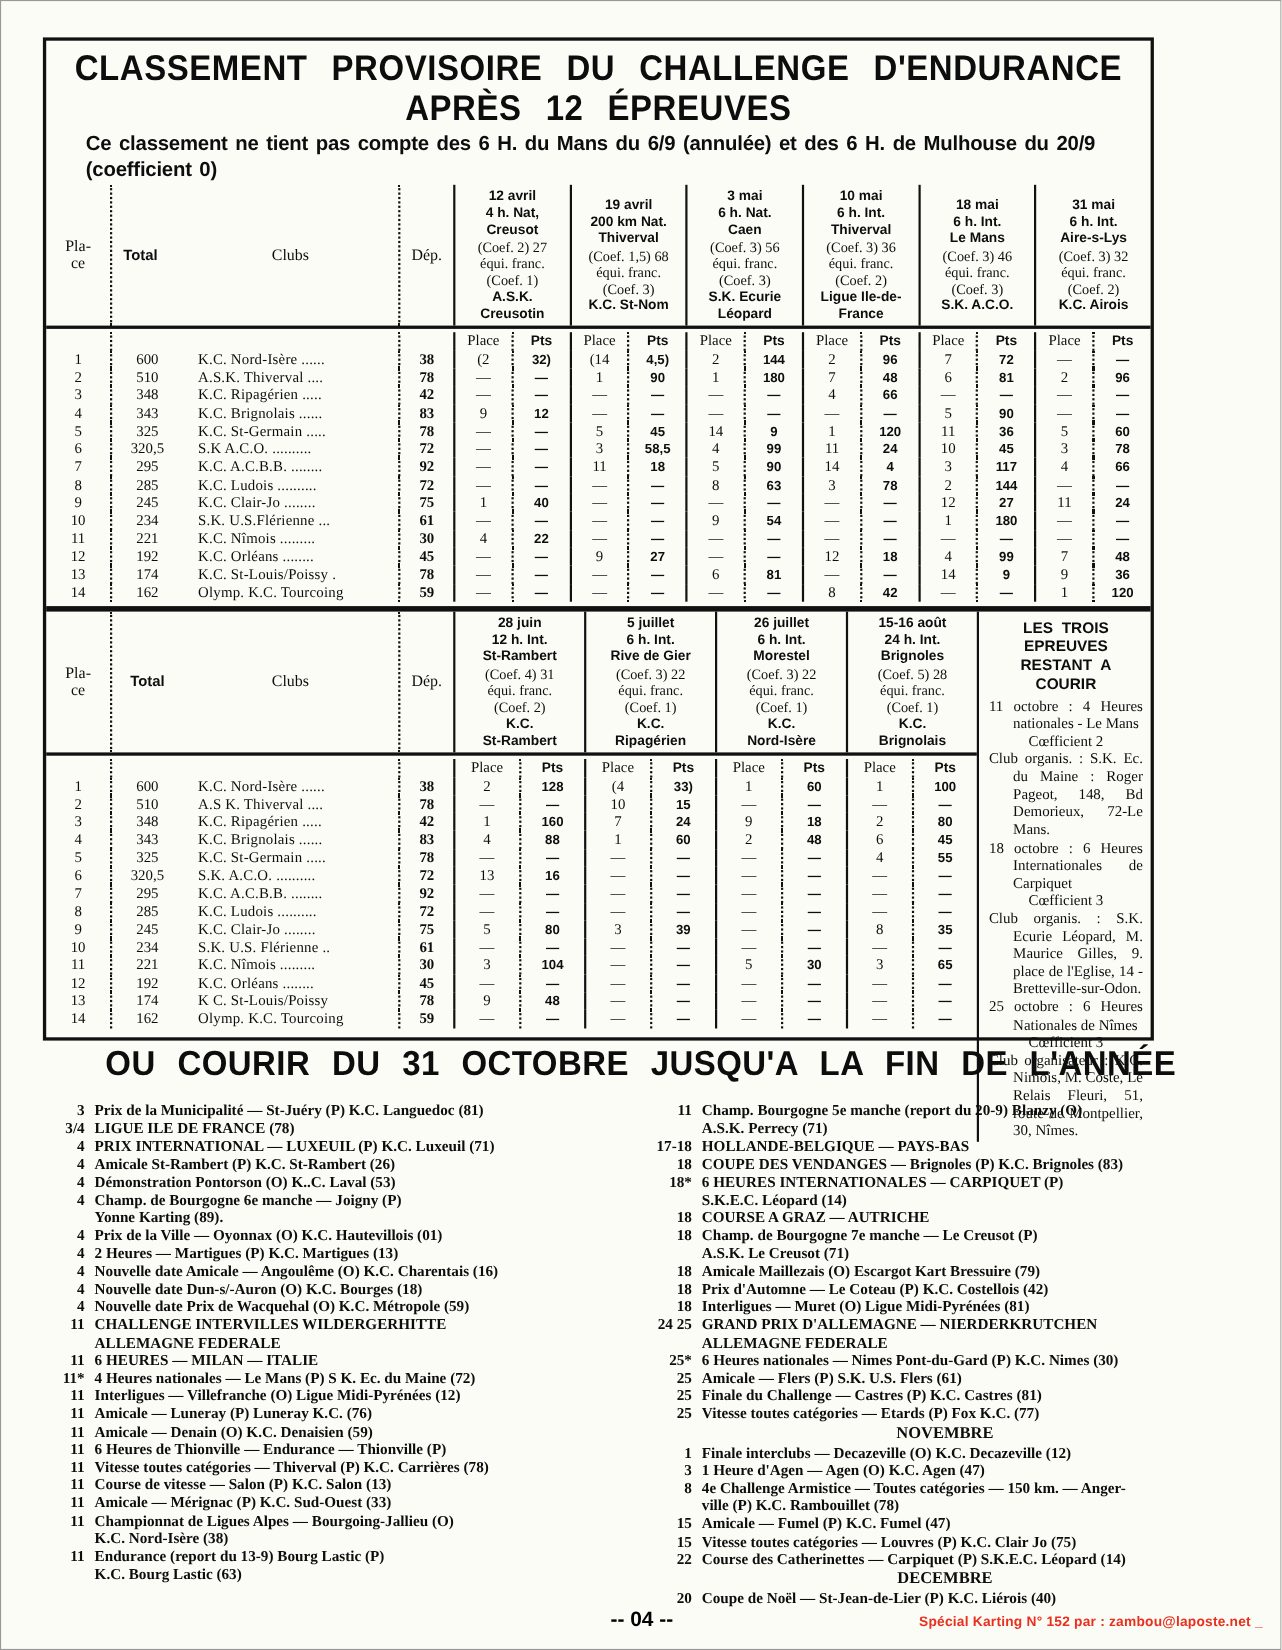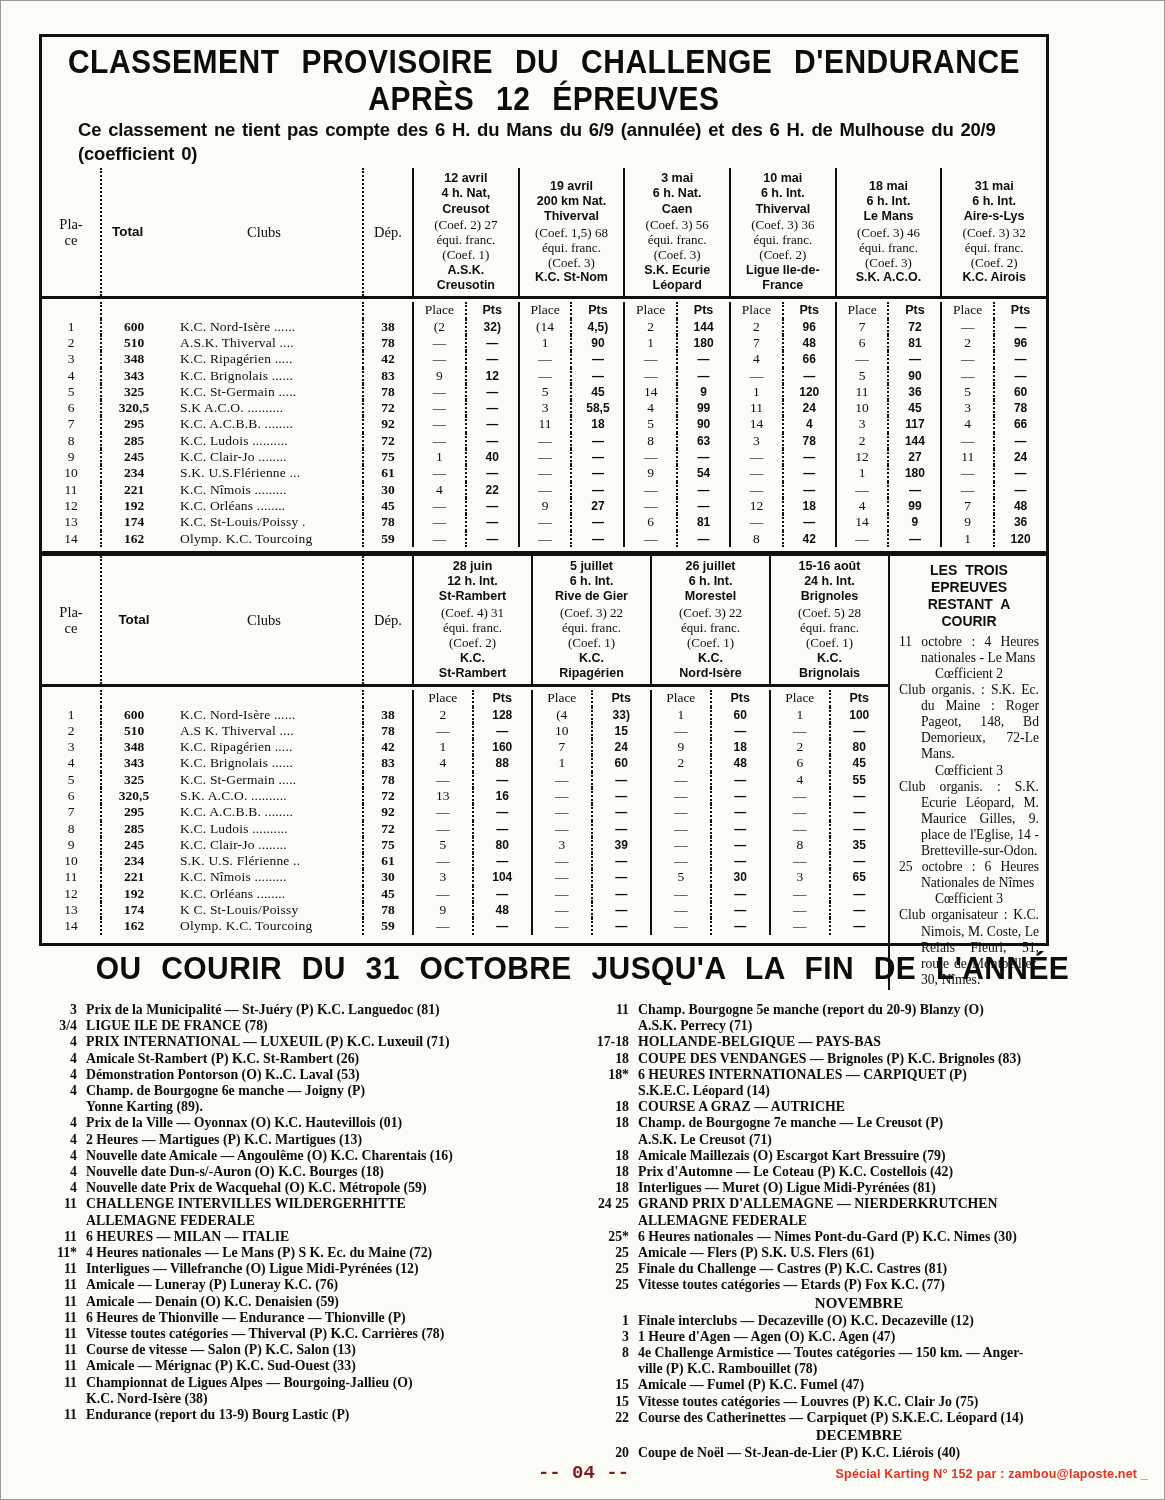--- a/index.html
+++ b/index.html
@@ -21,21 +21,21 @@
   .hcell{display:flex;flex-direction:column;justify-content:center;text-align:center;padding:4px 2px;}
   .hc-place,.hc-clubs,.hc-dep{font-size:14.5px;}
   .hc-total{font-family:"Liberation Sans",sans-serif;font-weight:bold;font-size:13.5px;text-align:left;padding-left:10px;}
   .hc-total.t2c{text-align:center;padding-left:2px;}
   .sep-dot{border-left:2px dotted #111;}
   .ev-head{grid-column:span 2;border-left:2px solid #111;display:flex;flex-direction:column;justify-content:center;text-align:center;padding:3px 1px;line-height:15.3px;}
   .ev-head .dl, .ev-head .kl{font-family:"Liberation Sans",sans-serif;font-weight:bold;font-size:12.5px;}
   .ev-head .cl{font-size:13px;}
   .cell{text-align:center;white-space:nowrap;overflow:visible;}
   .c-place{}
-  .c-total{font-weight:bold;border-left:2px dotted #111;}
+  .c-total{font-weight:normal;border-left:2px dotted #111;}
   .c-club{text-align:left;padding-left:14px;letter-spacing:.2px;}
   .c-dep{font-weight:bold;border-left:2px dotted #111;}
   .e-place{border-left:2px solid #111;}
   .e-pts{border-left:2px dotted #111;font-family:"Liberation Sans",sans-serif;font-weight:bold;font-size:12px;}
   .subrow .e-place{font-size:13.5px;}
   .subrow .e-pts{font-size:12.5px;}
   .hr-thick{height:5px;background:#111;}
 
   .t2wrap{display:flex;align-items:stretch;}
   .t2left{width:846px;}
@@ -679,20 +679,21 @@
         </div>
       <div class="panel">
         <div class="panel-title">
           <span>LES TROIS EPREUVES</span><br>
           <span>RESTANT A COURIR</span>
         </div>
         <div id="panel-body">
             <div class="panel-p">11 octobre : 4 Heures nationales - Le Mans</div>
             <div class="panel-c">Cœfficient 2</div>
             <div class="panel-p">Club organis. : S.K. Ec. du Maine : Roger Pageot, 148, Bd Demorieux, 72-Le Mans.</div>
+            <div class="panel-p">18 octobre : 6 Heures Internationales de Carpiquet</div>
             <div class="panel-c">Cœfficient 3</div>
             <div class="panel-p">Club organis. : S.K. Ecurie Léopard, M. Maurice Gilles, 9. place de l'Eglise, 14 - Bretteville-sur-Odon.</div>
             <div class="panel-p">25 octobre : 6 Heures Nationales de Nîmes</div>
             <div class="panel-c">Cœfficient 3</div>
             <div class="panel-p">Club organisateur : K.C. Nimois, M. Coste, Le Relais Fleuri, 51, route de Montpellier, 30, Nîmes.</div>
           </div>
       </div>
     </div>
   </div>
 
@@ -832,20 +833,21 @@
           <div class="d">11</div>
           <div class="txt">
             <div>Championnat de Ligues Alpes — Bourgoing-Jallieu (O)</div>
             <div>K.C. Nord-Isère (38)</div>
           </div>
         </div>
         <div class="race">
           <div class="d">11</div>
           <div class="txt">
             <div>Endurance (report du 13-9) Bourg Lastic (P)</div>
+            <div>K.C. Bourg Lastic (63)</div>
           </div>
         </div>
       </div>
     <div class="listcol lc-right" id="list-right">
         <div class="race">
           <div class="d">11</div>
           <div class="txt">
             <div>Champ. Bourgogne 5e manche (report du 20-9) Blanzy (O)</div>
             <div>A.S.K. Perrecy (71)</div>
           </div>
@@ -972,15 +974,15 @@
         <div class="month-head">DECEMBRE</div>
         <div class="race">
           <div class="d">20</div>
           <div class="txt">
             <div>Coupe de Noël — St-Jean-de-Lier (P) K.C. Liérois (40)</div>
           </div>
         </div>
       </div>
   </div>
 
-  <div class="page-num" style="color: #7f1d1d; font-family: Liberation Mono, monospace;">-- 04 --</div>
+  <div class="page-num" style="color: #000000;">-- 04 --</div>
   <div class="credit" style="color: rgb(232, 48, 31);">Spécial Karting N° 152 par :  zambou@laposte.net  _</div>
 </div>
 
 </body></html>

